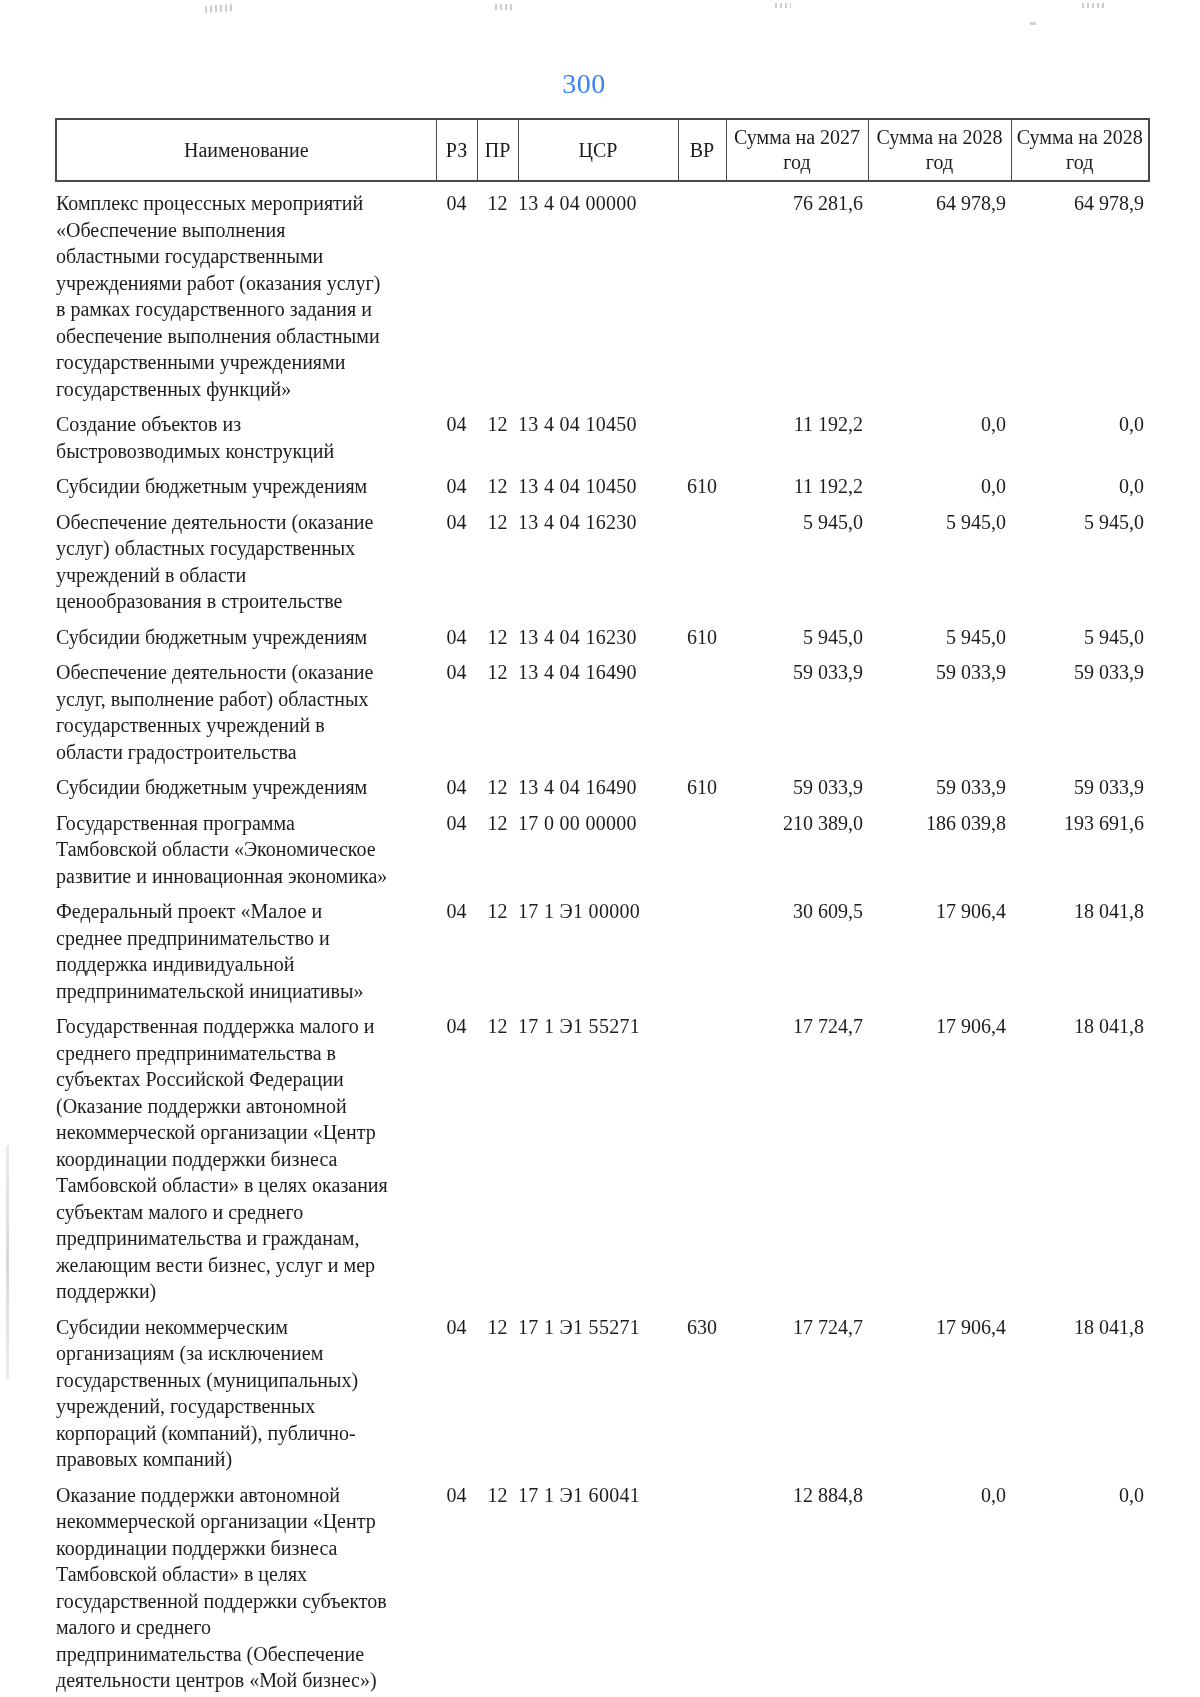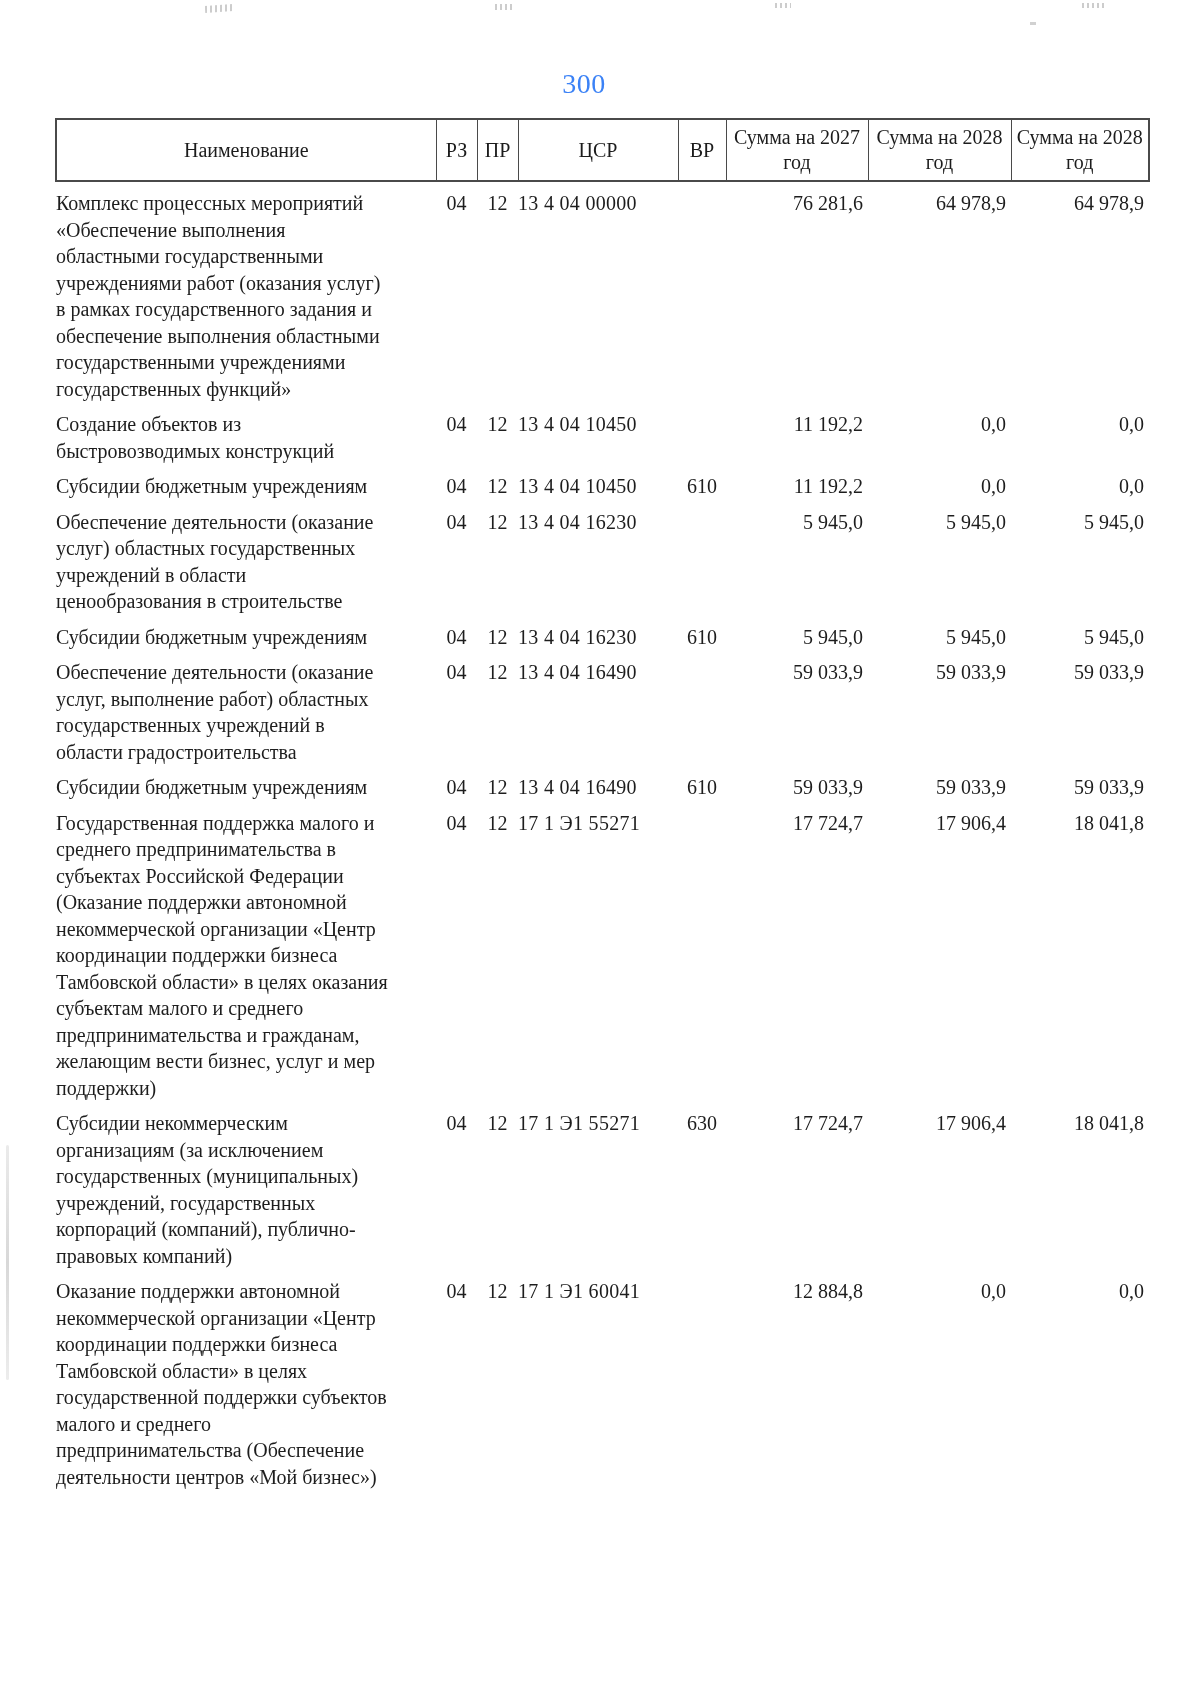--- a/index.html
+++ b/index.html
@@ -223,20 +223,45 @@
         <td class="col-name">Субсидии бюджетным учреждениям</td>
         <td class="col-rz">04</td>
         <td class="col-pr">12</td>
         <td class="col-csr">13 4 04 16490</td>
         <td class="col-vr">610</td>
         <td class="col-y2026">59 033,9</td>
         <td class="col-y2027">59 033,9</td>
         <td class="col-y2028">59 033,9</td>
       </tr>
       <tr>
+        <td class="col-name">Государственная программа
+Тамбовской области «Экономическое
+развитие и инновационная экономика»</td>
+        <td class="col-rz">04</td>
+        <td class="col-pr">12</td>
+        <td class="col-csr">17 0 00 00000</td>
+        <td class="col-vr"></td>
+        <td class="col-y2026">210 389,0</td>
+        <td class="col-y2027">186 039,8</td>
+        <td class="col-y2028">193 691,6</td>
+      </tr>
+      <tr>
+        <td class="col-name">Федеральный проект «Малое и
+среднее предпринимательство и
+поддержка индивидуальной
+предпринимательской инициативы»</td>
+        <td class="col-rz">04</td>
+        <td class="col-pr">12</td>
+        <td class="col-csr">17 1 Э1 00000</td>
+        <td class="col-vr"></td>
+        <td class="col-y2026">30 609,5</td>
+        <td class="col-y2027">17 906,4</td>
+        <td class="col-y2028">18 041,8</td>
+      </tr>
+      <tr>
         <td class="col-name">Государственная поддержка малого и
 среднего предпринимательства в
 субъектах Российской Федерации
 (Оказание поддержки автономной
 некоммерческой организации «Центр
 координации поддержки бизнеса
 Тамбовской области» в целях оказания
 субъектам малого и среднего
 предпринимательства и гражданам,
 желающим вести бизнес, услуг и мер

